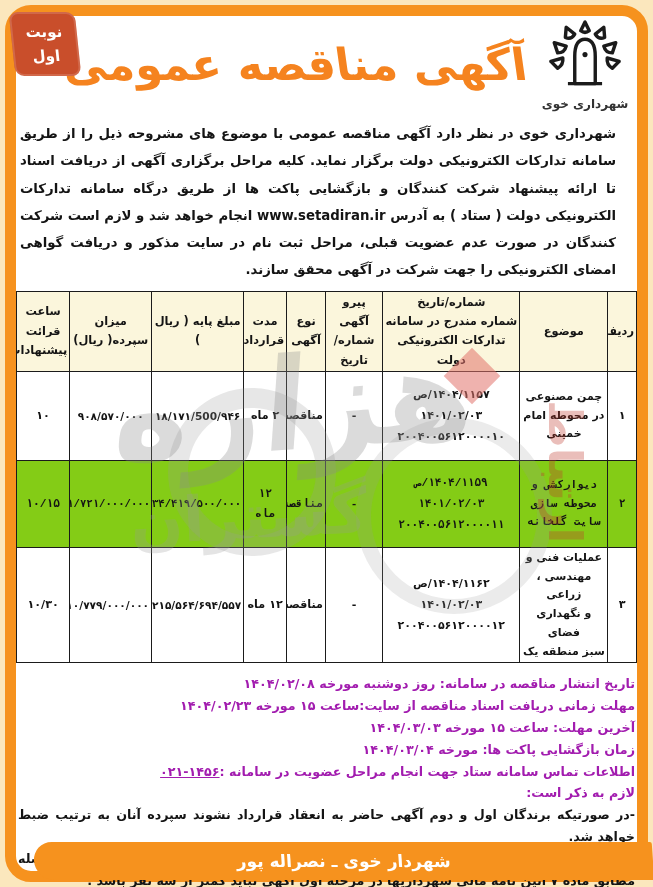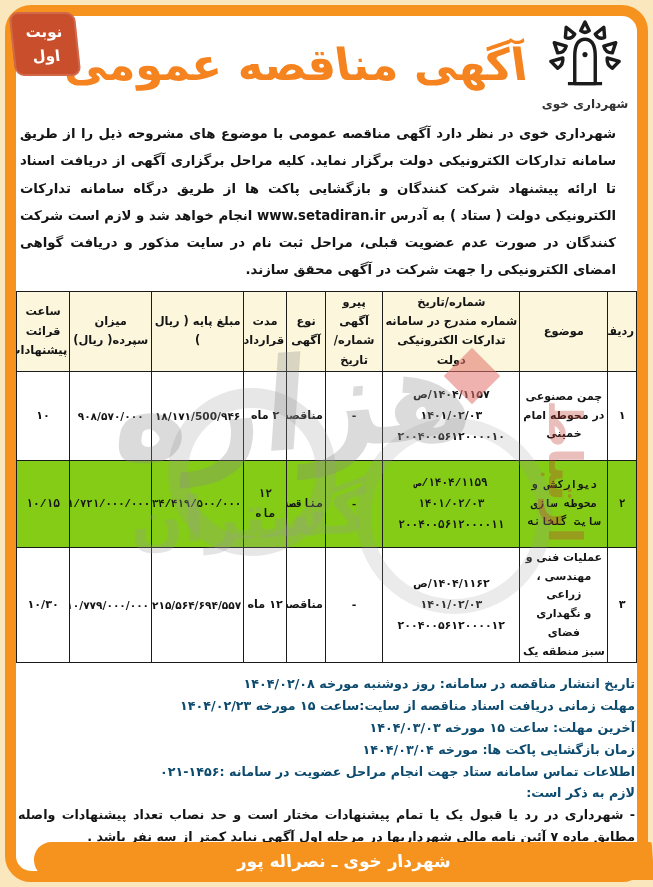--- a/index.html
+++ b/index.html
@@ -47,25 +47,25 @@
     font-size:11.2px;line-height:1.8;overflow:hidden;}
   thead th{background:#FBF6DC;white-space:pre-line;font-size:11.4px;line-height:1.7;}
   tbody tr.hr1 td{height:86px;}
   tbody tr.hr2 td{height:84px;background:#84cc16;font-family:Liberation Mono, monospace;}
   tbody tr.hr3 td{height:94px;}
   td.subject{white-space:pre-line;font-size:11px;line-height:1.7;}
   td.num{font-size:10.6px;letter-spacing:0;margin-left:34px;}
   td.numcol div{line-height:1.9;font-size:11px;}
   
   .sched{margin:10px 2px 0 2px;text-align:right;font-size:12.7px;font-weight:700;
-    color:#0c4a6e;line-height:1.72;}
+    color:#a21caf;line-height:1.72;}
   .sched div{margin:0;}
   .notes{margin:0 2px;font-size:12.7px;font-weight:700;color:#141414;
     line-height:1.72;text-align:justify;}
-  .ltrnum{direction:ltr;unicode-bidi:isolate;display:inline-block;}
+  .ltrnum{direction:ltr;unicode-bidi:isolate;display:inline-block;text-decoration:underline;}
   
   .sig{
     position:absolute;left:34px;right:0;bottom:7px;height:38px;z-index:5;
     background:#F6921E;border-radius:20px 2px 2px 20px;
     display:flex;align-items:center;justify-content:center;
     color:#fff;font-weight:800;font-size:17px;transform:skewX(4deg);
   }
   
   .wm{position:absolute;inset:0;z-index:3;pointer-events:none;}
   .wm *{position:absolute;}
@@ -210,20 +210,21 @@
   <div class="sched">
     <div>تاریخ انتشار مناقصه در سامانه: روز دوشنبه مورخه ۱۴۰۴/۰۲/۰۸</div>
     <div>مهلت زمانی دریافت اسناد مناقصه از سایت:ساعت ۱۵ مورخه ۱۴۰۴/۰۲/۲۳</div>
     <div>آخرین مهلت: ساعت ۱۵ مورخه ۱۴۰۴/۰۳/۰۳</div>
     <div>زمان بازگشایی پاکت ها: مورخه ۱۴۰۴/۰۳/۰۴</div>
     <div><span>اطلاعات تماس سامانه ستاد جهت انجام مراحل عضویت در سامانه :</span><span class="ltrnum">۰۲۱-۱۴۵۶</span></div>
     <div>لازم به ذکر است:</div>
   </div>
 
   <div class="notes">
+    <div>-در صورتیکه برندگان اول و دوم آگهی حاضر به انعقاد قرارداد نشوند سپرده آنان به ترتیب ضبط خواهد شد.</div>
     <div>- شهرداری در رد یا قبول یک یا تمام پیشنهادات مختار است و حد نصاب تعداد پیشنهادات واصله مطابق ماده ۷ آئین نامه مالی شهرداریها در مرحله اول آگهی نباید کمتر از سه نفر باشد .</div>
 
   </div>
 
 </div>
 
 <div class="wm">
   <div class="wm-ring1"></div>
   <div class="wm-ring2"></div>
   <div class="wm-word1">هزاره</div>

